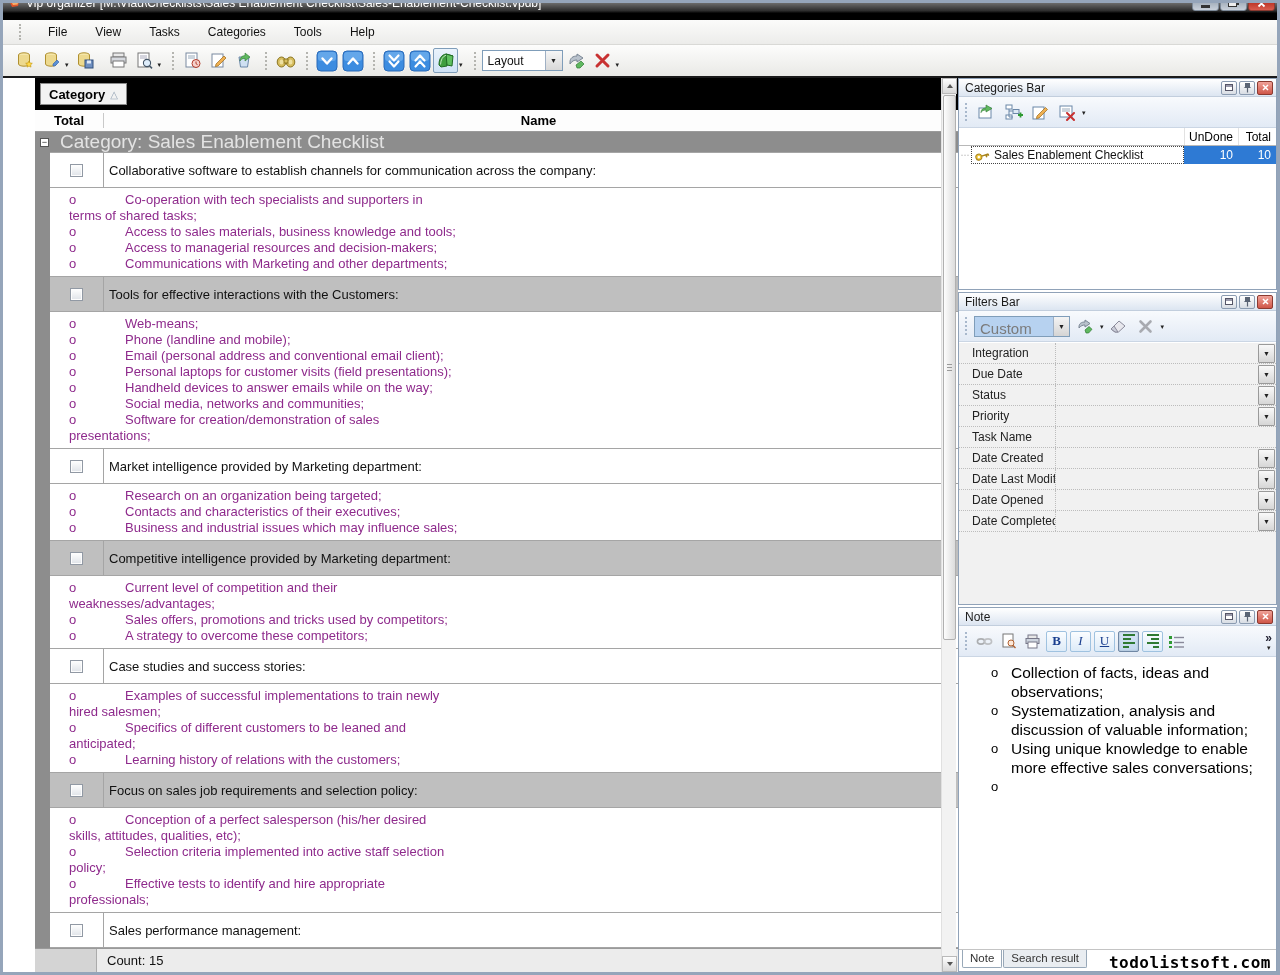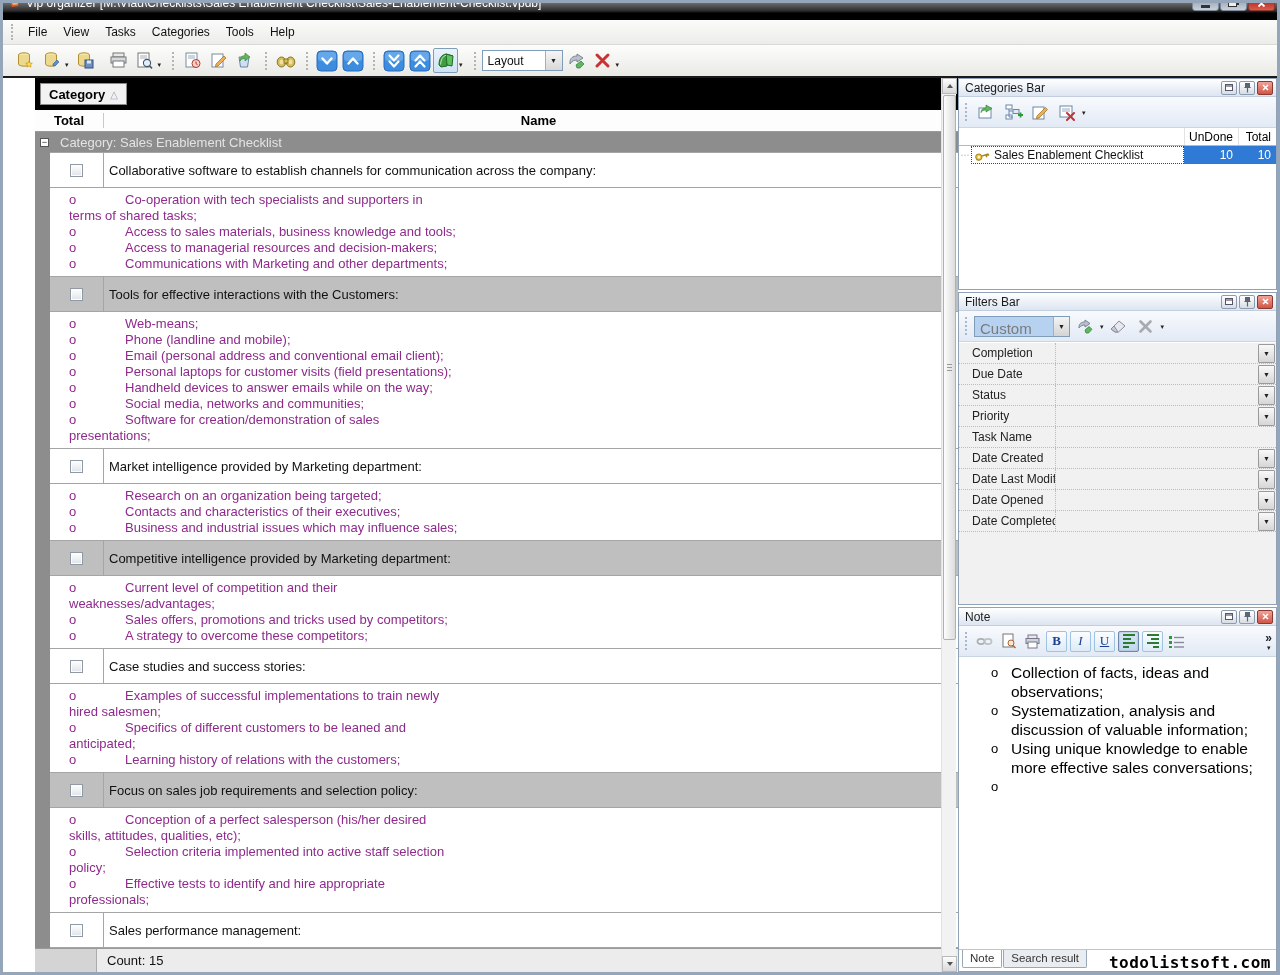--- a/index.html
+++ b/index.html
@@ -14,21 +14,21 @@
   .win-btns { display:flex; gap:1px; margin-left:6px; }
   .wbtn { width:27px; height:15px; border:1px solid #7d8a99; border-radius:0 0 3px 3px;
     background:linear-gradient(#fdfdfd,#cfd6de 45%,#aab4c0 50%,#c8d0da);
     display:flex; align-items:center; justify-content:center; }
   .wbtn.close { background:linear-gradient(#f5a79d,#d9594a 45%,#c03a2b 50%,#d95c4e); border-color:#8c3a30; }
   .glyph-min { width:9px; height:3px; background:#333; margin-top:6px; }
   .glyph-restore { width:9px; height:8px; border:1px solid #333; background:#eee; box-shadow:2px -2px 0 -0px #333; margin-left:-2px; }
 
   
   .menubar { position:absolute; left:0; top:17px; right:0; height:25px; background:linear-gradient(#fbfbfa,#ececea);
-    border-bottom:1px solid #d9d9d6; display:flex; align-items:center; padding-left:8px; gap:2px; }
+    border-bottom:1px solid #d9d9d6; display:flex; align-items:center; padding-left:16px; gap:14px; }
   .menubar::before { content:""; border-left:2px dotted #b5b5b0; height:16px; margin-right:6px; }
   .menu-item { font-size:12px; color:#111; padding:3px 7px; }
 
   
   .toolbar { position:absolute; left:0; top:42px; right:0; height:33px; background:linear-gradient(#fdfdfc,#e9e9e6);
     border-bottom:2px solid #1a1a1a; display:flex; align-items:center; padding-left:6px; }
   .tgroup { display:flex; align-items:center; gap:1px; padding:0 4px; }
   .tgroup.gripped::before { content:""; border-left:2px dotted #b5b5b0; height:18px; margin-right:5px; }
   .tbtn { width:25px; height:25px; display:flex; align-items:center; justify-content:center; border:1px solid transparent; border-radius:2px; }
   .tbtn.pressed { border:1px solid #7f9db9; background:linear-gradient(#eaf3fc,#cfe2f6); }
@@ -46,21 +46,21 @@
     border:1px solid #8a8a8a; font-size:13px; font-weight:bold; color:#000; display:flex; align-items:center; gap:5px; }
   .sort-tri { font-size:10px; color:#97a6b6; font-weight:normal; }
   .col-head { position:absolute; left:0; top:32px; right:0; height:22px; background:#fdfdfd;
     border-bottom:1px solid #9a9a9a; display:flex; font-size:13px; font-weight:bold; align-items:center; }
   .ch-done { width:69px; text-align:center; border-right:1px solid #c9c9c9; }
   .ch-name { flex:1; text-align:center; }
   .left-strip { position:absolute; left:0; top:74px; bottom:24px; width:15px; background:#8d8d8d; }
   .group-row { position:absolute; left:0; top:54px; right:0; height:20px; background:#8d8d8d; display:flex; align-items:center; }
   .collapse { width:9px; height:9px; margin-left:5px; background:#fff; border:1px solid #555; color:#222;
     font-size:9px; line-height:7px; text-align:center; }
-  .group-label { color:#e3e3e3; font-size:13px; margin-left:11px; }
+  .group-label { color:#e3e3e3; font-size:19px; margin-left:11px; }
   .rows { position:absolute; left:0; top:74px; right:0; bottom:24px; overflow:hidden; }
   .task-row { height:36px; margin-left:15px; display:flex; background:#fff;
     border-top:1px solid #a5a5a5; border-bottom:1px solid #a5a5a5; }
   .task-row.shaded { background:#bfbfbf; }
   .cell-done { width:54px; border-right:1px solid #a5a5a5; display:flex; align-items:center; justify-content:center; }
   .cb { width:13px; height:13px; border:1px solid #9199a4; background:linear-gradient(#fff,#dfe3e8); box-shadow:inset 0 0 0 1px #fdfdfd; }
   .cell-name { flex:1; display:flex; align-items:center; padding-left:5px; font-size:13px; color:#111; }
   .sub-block { margin-left:15px; padding:4px 0 4px 19px; background:#fff; }
   .sub-line { font-size:13px; line-height:16px; color:#8e2a8c; }
   .sub-o { display:inline-block; width:56px; }
@@ -653,21 +653,21 @@
         <span class="pibtn">
           <svg width="15" height="15" viewBox="0 0 15 15">
               <path d="M2.5 2.5l10 10M12.5 2.5l-10 10" stroke="#a8aab0" stroke-width="2.6" stroke-linecap="round"></path>
             </svg>
         </span>
         <span class="caret">▾</span>
       </div>
       <div class="filters-body">
 
           <div class="frow has-dd">
-            <span class="flabel">Completion</span>
+            <span class="flabel">Integration</span>
             <span class="fval"></span>
             <span class="fdd">
               <span class="caret">▼</span>
             </span>
           </div>
 
           <div class="frow has-dd">
             <span class="flabel">Due Date</span>
             <span class="fval"></span>
             <span class="fdd">

